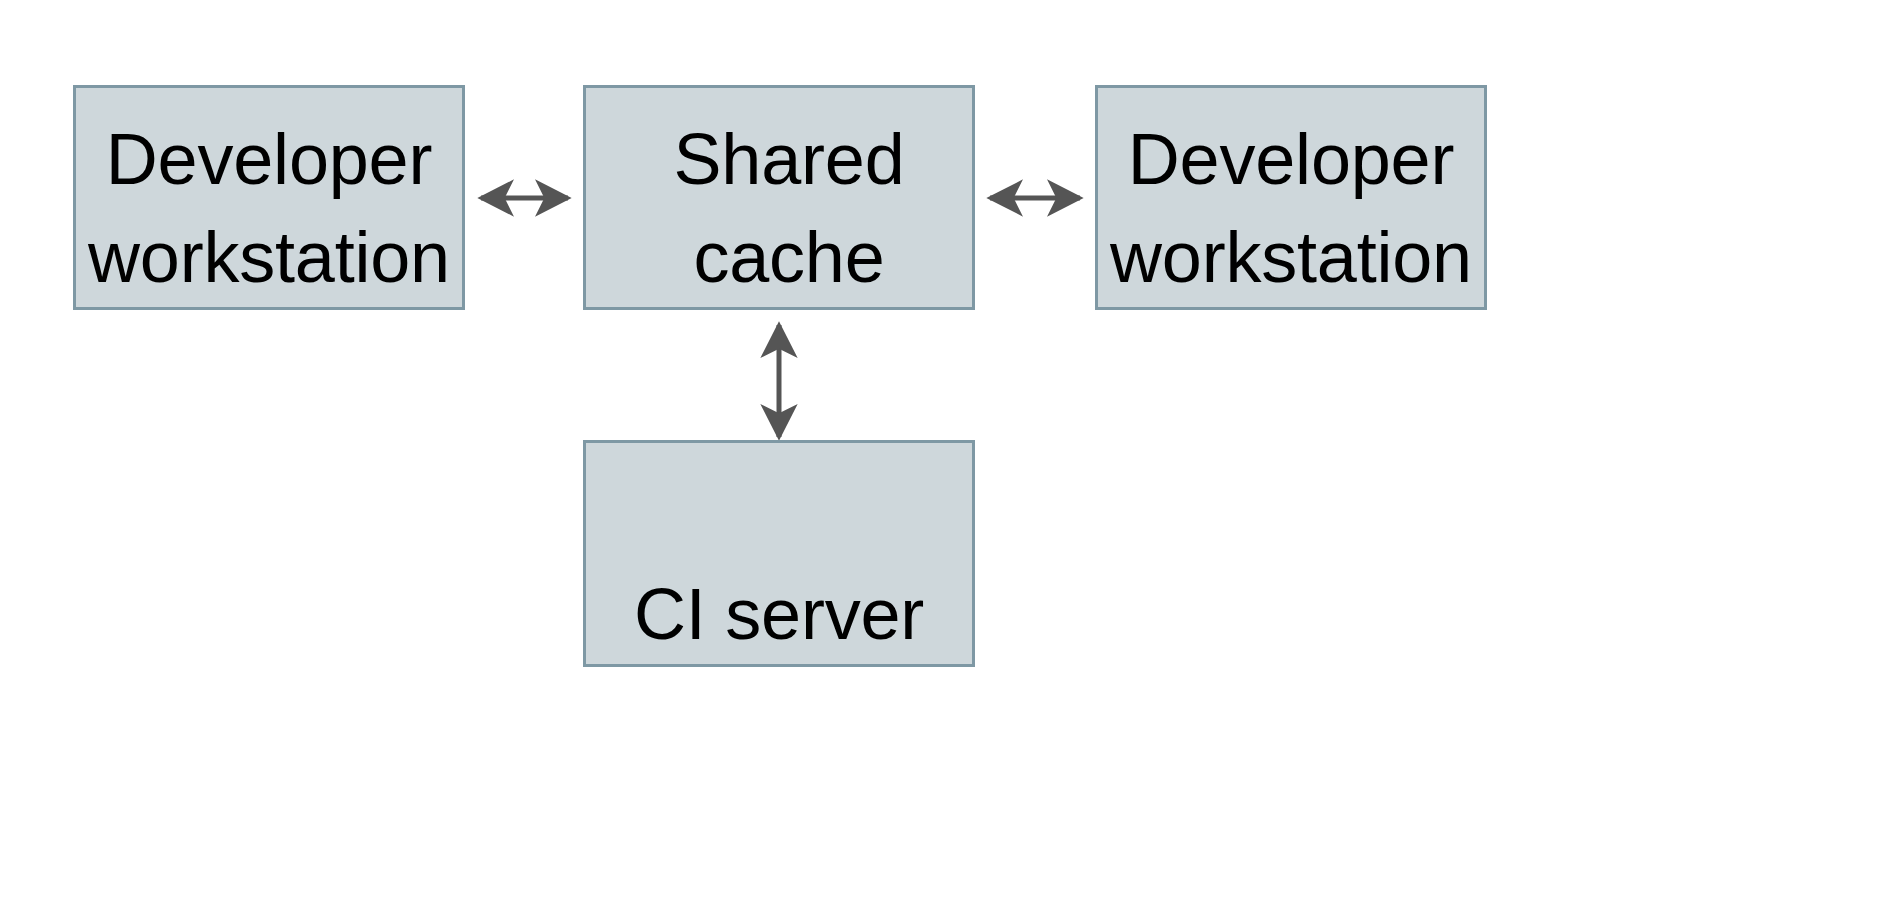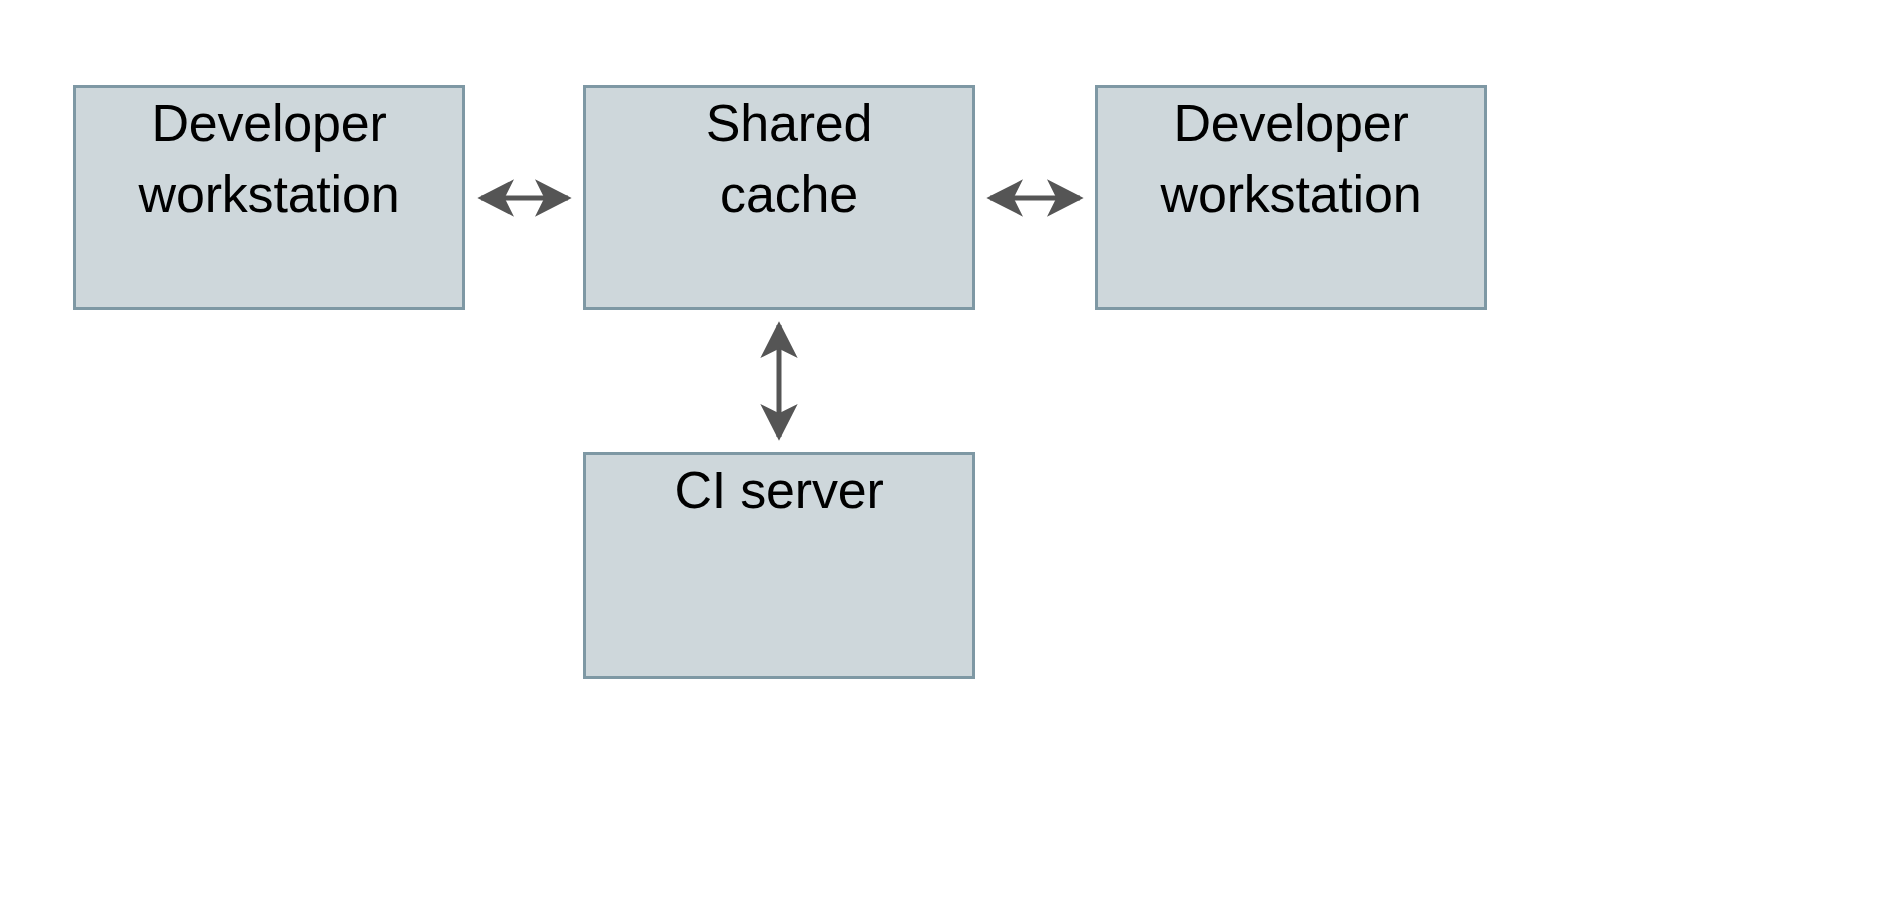--- a/index.html
+++ b/index.html
@@ -23,25 +23,25 @@
     position: absolute;
     left: 0;
     top: 0;
     width: 1900px;
     height: 922px;
   }
   .node-box {
     position: absolute;
     box-sizing: border-box;
     display: flex;
-    align-items: flex-start;
+    align-items: flex-end;
     justify-content: center;
     text-align: center;
     color: #000000;
-    font-size: 52px;
+    font-size: 72px;
     line-height: 1.36;
     letter-spacing: -0.2px;
     font-weight: 400;
     white-space: pre-line;
     user-select: none;
   }
   .node-label {
     display: block;
     padding: 0 6px;
   }
@@ -82,17 +82,17 @@
   <div class="node-box" id="node-1" style="left: 583px; top: 85px; width: 392px; height: 225px; background: rgb(206, 215, 219); border: 3px solid rgb(126, 152, 164); color: rgb(0, 0, 0); padding-left: 20px;">
     <span class="node-label">Shared
 cache</span>
   </div>
 
   <div class="node-box" id="node-2" style="left: 1095px; top: 85px; width: 392px; height: 225px; background: rgb(206, 215, 219); border: 3px solid rgb(126, 152, 164); color: rgb(0, 0, 0);">
     <span class="node-label">Developer
 workstation</span>
   </div>
 
-  <div class="node-box" id="node-3" style="left: 583px; top: 452px; width: 392px; height: 227px; background: rgb(206, 215, 219); border: 3px solid rgb(126, 152, 164); color: rgb(0, 0, 0);">
+  <div class="node-box" id="node-3" style="left: 583px; top: 440px; width: 392px; height: 227px; background: rgb(206, 215, 219); border: 3px solid rgb(126, 152, 164); color: rgb(0, 0, 0);">
     <span class="node-label">CI server</span>
   </div>
 
 </div>
 
 </body></html>

